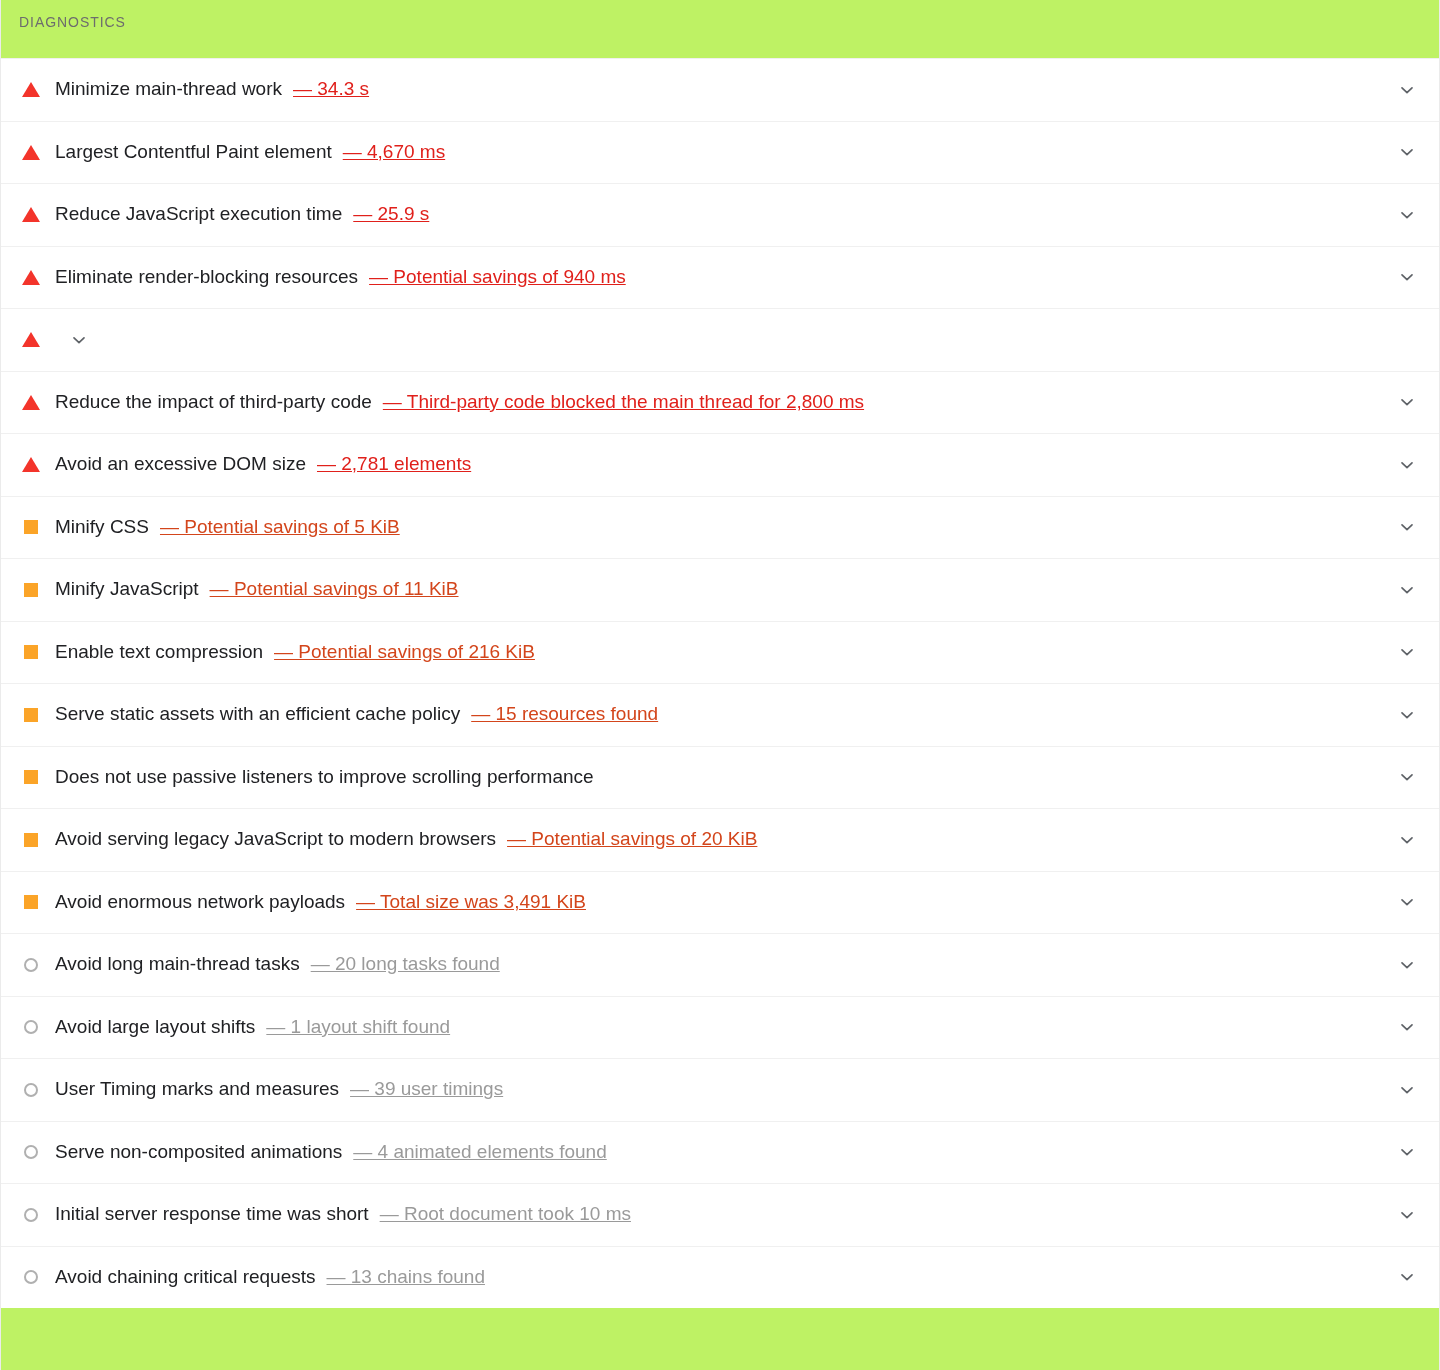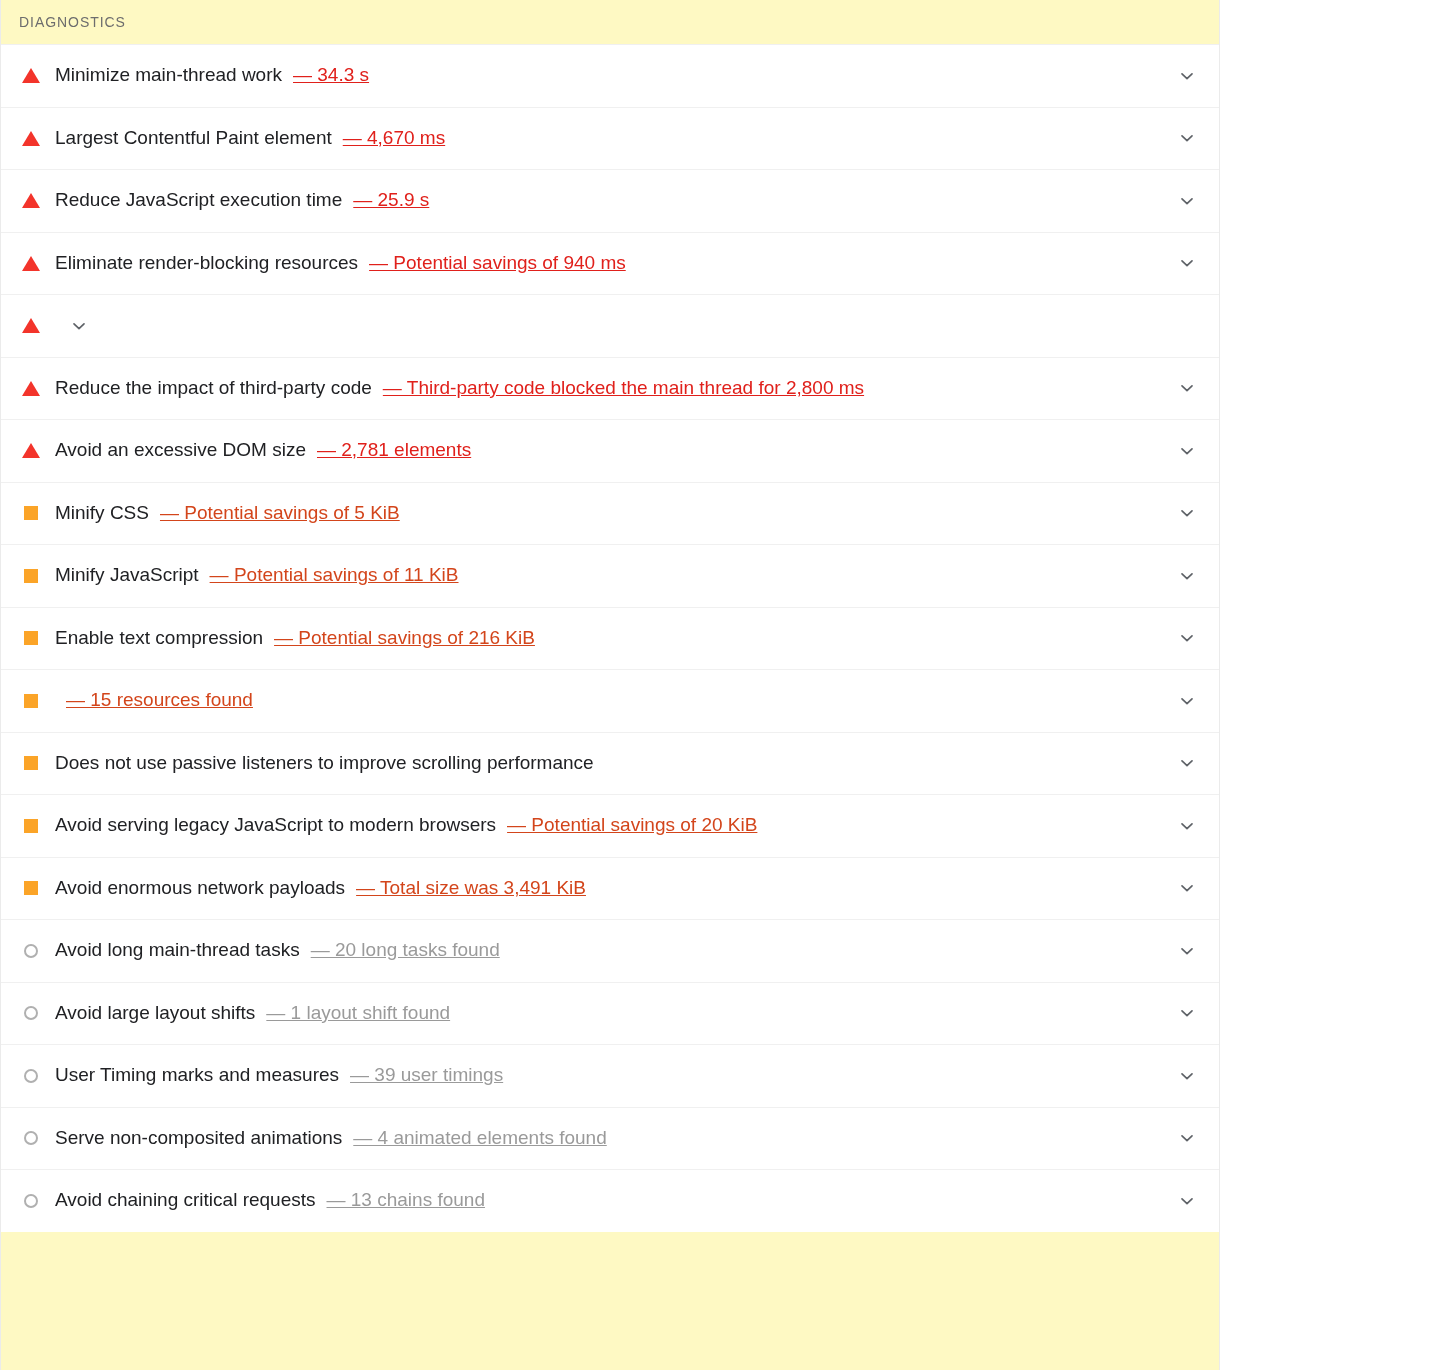--- a/index.html
+++ b/index.html
@@ -9,23 +9,23 @@
   }
   body {
     width: 1440px;
     height: 1370px;
     font-family: "Liberation Sans", sans-serif;
     -webkit-font-smoothing: antialiased;
     overflow: hidden;
   }
 
   .panel {
-    width: 1220px;
+    width: 1440px;
     height: 1370px;
-    background: #fef9c3;
+    background: #bef264;
     box-sizing: border-box;
     border-left: 1px solid #ebebeb;
     border-right: 1px solid #ebebeb;
   }
 
   .section-header {
     height: 44px;
     display: flex;
     align-items: center;
     padding-left: 18px;
@@ -34,20 +34,21 @@
   .section-header-text {
     font-size: 14px;
     letter-spacing: 0.95px;
     color: #6d6d6d;
     text-transform: uppercase;
     font-weight: 400;
   }
 
   .audit-list {
     display: block;
+    margin-top: 14px;
   }
 
   .audit-row {
     height: 62.5px;
     display: flex;
     align-items: center;
     border-top: 1px solid #f0f0f0;
     box-sizing: border-box;
     padding-left: 20px;
     padding-right: 20px;
@@ -273,20 +274,21 @@
           <svg width="18" height="18" viewBox="0 0 18 18" aria-hidden="true">
             <path d="M4 6.8 L9 11.6 L14 6.8" fill="none" stroke="#5f6368" stroke-width="1.7" stroke-linecap="round" stroke-linejoin="round"></path>
           </svg>
         </span>
       </div>
       <div class="audit-row sev-warn">
         <span class="severity-icon">
           <span class="icon-square"></span>
         </span>
         <span class="audit-text">
+          <span class="audit-title">Serve static assets with an efficient cache policy</span>
           <span class="audit-value">— 15 resources found</span>
         </span>
         <span class="chevron">
           <svg width="18" height="18" viewBox="0 0 18 18" aria-hidden="true">
             <path d="M4 6.8 L9 11.6 L14 6.8" fill="none" stroke="#5f6368" stroke-width="1.7" stroke-linecap="round" stroke-linejoin="round"></path>
           </svg>
         </span>
       </div>
       <div class="audit-row sev-warn">
         <span class="severity-icon">
@@ -383,20 +385,34 @@
           <svg width="18" height="18" viewBox="0 0 18 18" aria-hidden="true">
             <path d="M4 6.8 L9 11.6 L14 6.8" fill="none" stroke="#5f6368" stroke-width="1.7" stroke-linecap="round" stroke-linejoin="round"></path>
           </svg>
         </span>
       </div>
       <div class="audit-row sev-pass">
         <span class="severity-icon">
           <span class="icon-circle"></span>
         </span>
         <span class="audit-text">
+          <span class="audit-title">Initial server response time was short</span>
+          <span class="audit-value">— Root document took 10 ms</span>
+        </span>
+        <span class="chevron">
+          <svg width="18" height="18" viewBox="0 0 18 18" aria-hidden="true">
+            <path d="M4 6.8 L9 11.6 L14 6.8" fill="none" stroke="#5f6368" stroke-width="1.7" stroke-linecap="round" stroke-linejoin="round"></path>
+          </svg>
+        </span>
+      </div>
+      <div class="audit-row sev-pass">
+        <span class="severity-icon">
+          <span class="icon-circle"></span>
+        </span>
+        <span class="audit-text">
           <span class="audit-title">Avoid chaining critical requests</span>
           <span class="audit-value">— 13 chains found</span>
         </span>
         <span class="chevron">
           <svg width="18" height="18" viewBox="0 0 18 18" aria-hidden="true">
             <path d="M4 6.8 L9 11.6 L14 6.8" fill="none" stroke="#5f6368" stroke-width="1.7" stroke-linecap="round" stroke-linejoin="round"></path>
           </svg>
         </span>
       </div>
     </div>

